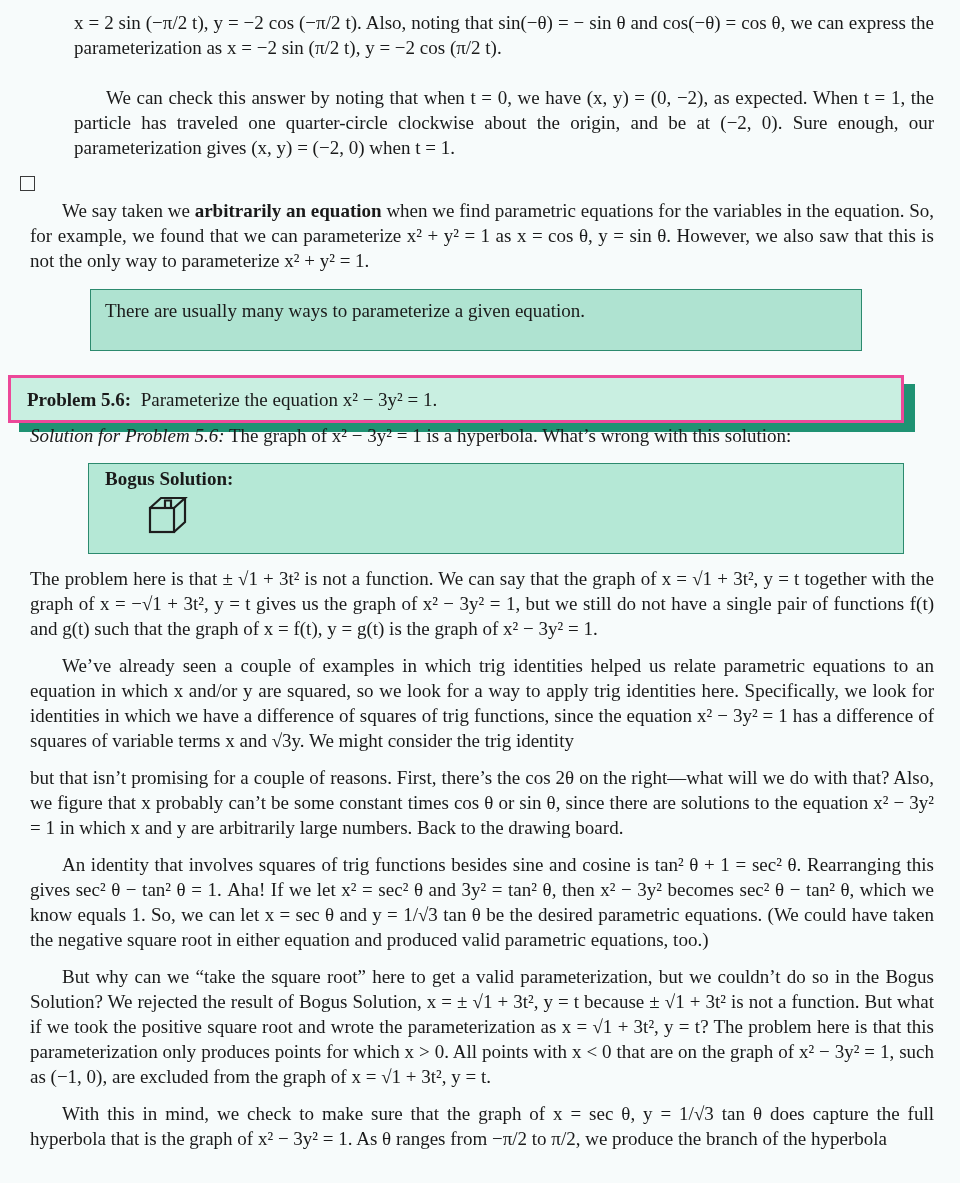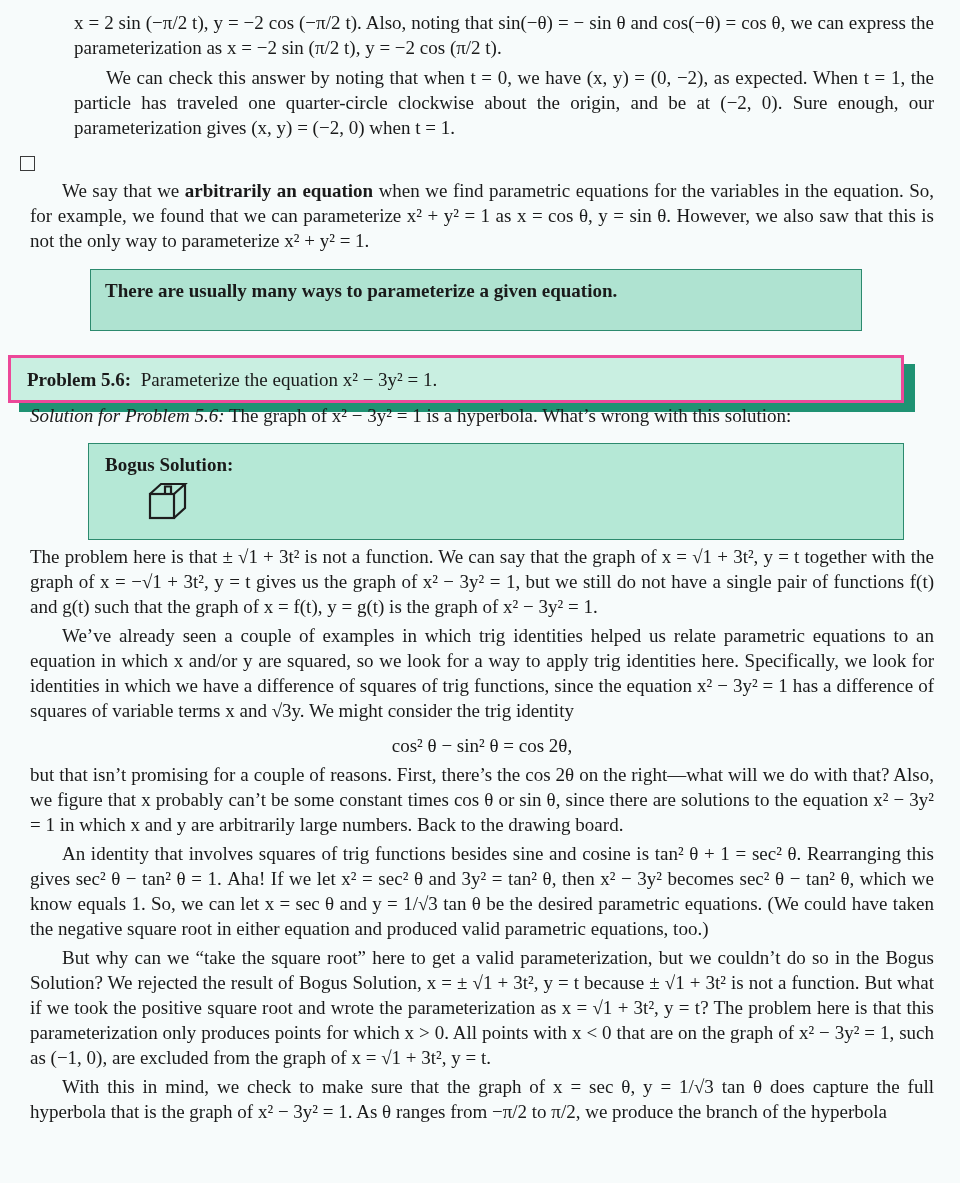--- a/index.html
+++ b/index.html
@@ -10,21 +10,21 @@
     box-sizing: border-box;
     background: #f7fbfb;
     color: #1a1a1a;
     font-family: "Liberation Serif", serif;
     font-size: 19px;
     line-height: 25px;
     padding: 10px 26px 0 30px;
     overflow: hidden;
   }
   p { margin: 0; text-align: justify; }
-  .gap   { margin-top: 5px; }
+  .gap   { margin-top: 25px; }
   .indent { text-indent: 32px; }
   .example-block { margin-left: 44px; }
   .bold { font-weight: bold; }
   .italic { font-style: italic; }
 
   .qed-row { margin: 12px 0 10px -10px; height: 16px; }
   .qed-square {
     display: inline-block;
     width: 13px; height: 13px;
     border: 1.6px solid #3a3a3a;
@@ -54,46 +54,46 @@
   }
 
   .solution-intro { }
 
   
   .bogus-box {
     display: flex;
     margin: 15px 30px 0 58px;
     background: #b5e8d6;
     border: 1.5px solid #2c8a6e;
-    padding: 8px 14px 8px 16px;
+    padding: 2px 14px 8px 16px;
   }
   .bogus-label-col { flex: none; width: 172px; }
   .bogus-label-col .icon-slot { margin: 4px 0 0 40px; }
-  .box-text-col { flex: 1; font-weight: bold; }
+  .box-text-col { flex: 1; }
 
   .display-eq { text-align: center; margin-top: 10px; }
 
-  .body-para { margin-top: 4px; }
+  .body-para { margin-top: 12px; }
   .flush { text-indent: 0; }
 </style>
 </head>
 <body>
 
 <div class="page">
 
   <section class="example-block">
     <p class="flush">x = 2 sin (−π/2 t), y = −2 cos (−π/2 t). Also, noting that sin(−θ) = − sin θ and cos(−θ) = cos θ, we can express the parameterization as x = −2 sin (π/2 t), y = −2 cos (π/2 t).</p>
     <p class="indent gap">We can check this answer by noting that when t = 0, we have (x, y) = (0, −2), as expected. When t = 1, the particle has traveled one quarter-circle clockwise about the origin, and be at (−2, 0). Sure enough, our parameterization gives (x, y) = (−2, 0) when t = 1.</p>
   </section>
 
   <div class="qed-row">
     <span class="qed-square"></span>
   </div>
 
-  <p class="indent"><span>We say that we </span><span class="bold">arbitrarily an equation</span><span> when we find parametric equations for the variables in the equation. So, for example, we found that we can parameterize x² + y² = 1 as x = cos θ, y = sin θ. However, we also saw that this is not the only way to parameterize x² + y² = 1.</span></p>
+  <p class="indent"><span>We say taken we </span><span class="bold">arbitrarily an equation</span><span> when we find parametric equations for the variables in the equation. So, for example, we found that we can parameterize x² + y² = 1 as x = cos θ, y = sin θ. However, we also saw that this is not the only way to parameterize x² + y² = 1.</span></p>
 
   <div class="concept-box">
     <div class="box-text-col">There are usually many ways to parameterize a given equation.</div>
   </div>
 
   <div class="problem-box">
     <span class="bold">Problem 5.6:</span>&nbsp;&nbsp;<span>Parameterize the equation x² − 3y² = 1.</span>
   </div>
 
   <p class="solution-intro"><span class="italic">Solution for Problem 5.6:</span><span> The graph of x² − 3y² = 1 is a hyperbola. What’s wrong with this solution:</span></p>
@@ -111,21 +111,20 @@
           </g>
         </svg>
       </div>
     </div>
   </div>
 
   <p class="body-para flush">The problem here is that ± √1 + 3t² is not a function. We can say that the graph of x = √1 + 3t², y = t together with the graph of x = −√1 + 3t², y = t gives us the graph of x² − 3y² = 1, but we still do not have a single pair of functions f(t) and g(t) such that the graph of x = f(t), y = g(t) is the graph of x² − 3y² = 1.</p>
 
   <p class="body-para indent">We’ve already seen a couple of examples in which trig identities helped us relate parametric equations to an equation in which x and/or y are squared, so we look for a way to apply trig identities here. Specifically, we look for identities in which we have a difference of squares of trig functions, since the equation x² − 3y² = 1 has a difference of squares of variable terms x and √3y. We might consider the trig identity</p>
 
-  <p class="display-eq">cos² θ − sin² θ = cos 2θ,</p>
 
   <p class="body-para flush">but that isn’t promising for a couple of reasons. First, there’s the cos 2θ on the right—what will we do with that? Also, we figure that x probably can’t be some constant times cos θ or sin θ, since there are solutions to the equation x² − 3y² = 1 in which x and y are arbitrarily large numbers. Back to the drawing board.</p>
 
   <p class="body-para indent">An identity that involves squares of trig functions besides sine and cosine is tan² θ + 1 = sec² θ. Rearranging this gives sec² θ − tan² θ = 1. Aha! If we let x² = sec² θ and 3y² = tan² θ, then x² − 3y² becomes sec² θ − tan² θ, which we know equals 1. So, we can let x = sec θ and y = 1/√3 tan θ be the desired parametric equations. (We could have taken the negative square root in either equation and produced valid parametric equations, too.)</p>
 
   <p class="body-para indent">But why can we “take the square root” here to get a valid parameterization, but we couldn’t do so in the Bogus Solution? We rejected the result of Bogus Solution, x = ± √1 + 3t², y = t because ± √1 + 3t² is not a function. But what if we took the positive square root and wrote the parameterization as x = √1 + 3t², y = t? The problem here is that this parameterization only produces points for which x &gt; 0. All points with x &lt; 0 that are on the graph of x² − 3y² = 1, such as (−1, 0), are excluded from the graph of x = √1 + 3t², y = t.</p>
 
   <p class="body-para indent">With this in mind, we check to make sure that the graph of x = sec θ, y = 1/√3 tan θ does capture the full hyperbola that is the graph of x² − 3y² = 1. As θ ranges from −π/2 to π/2, we produce the branch of the hyperbola</p>
 
 </div>

